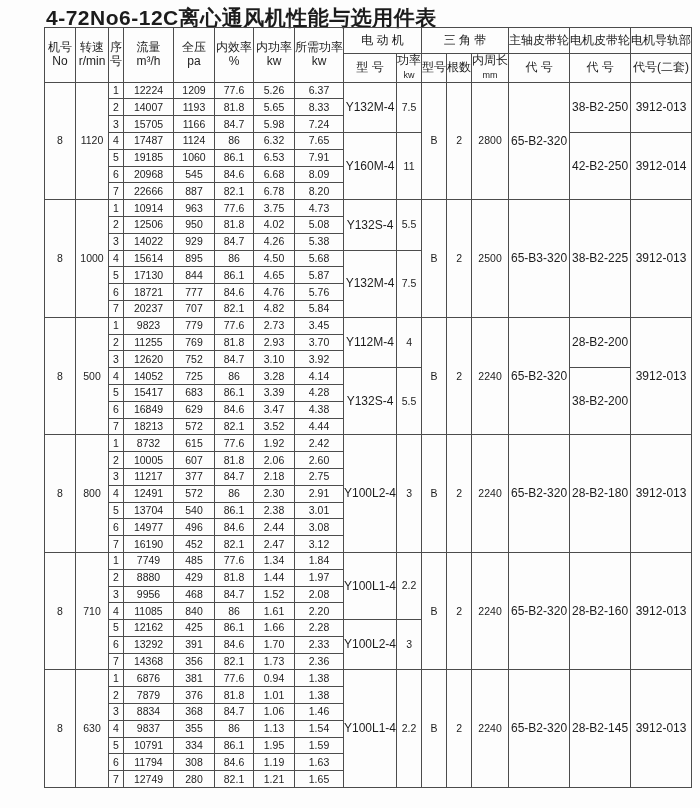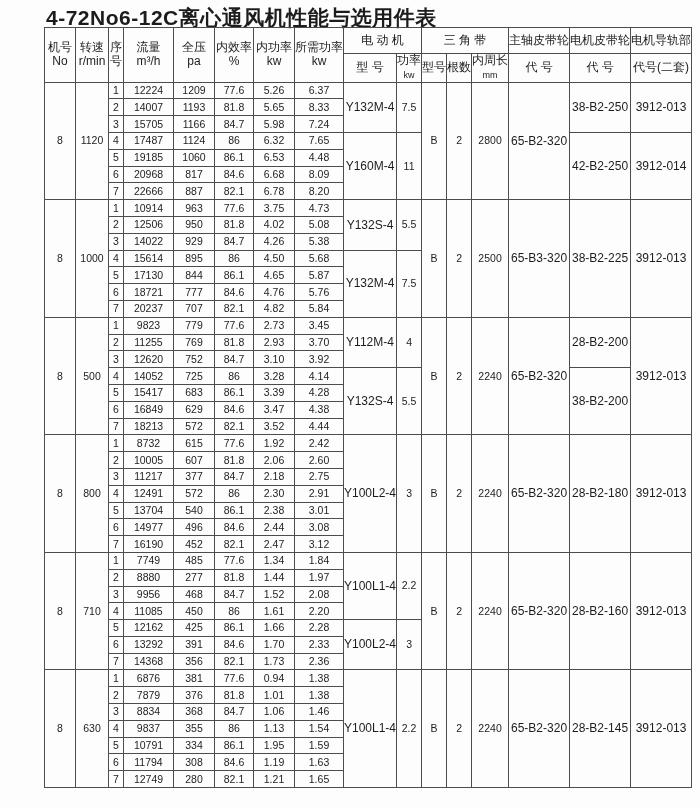--- a/index.html
+++ b/index.html
@@ -121,26 +121,26 @@
           <td rowspan="4">11</td>
           <td rowspan="4" class="code">42-B2-250</td>
           <td rowspan="4" class="code">3912-014</td>
         </tr>
         <tr>
           <td>5</td>
           <td>19185</td>
           <td>1060</td>
           <td>86.1</td>
           <td>6.53</td>
-          <td>4.48</td>
+          <td>7.91</td>
         </tr>
         <tr>
           <td>6</td>
           <td>20968</td>
-          <td>817</td>
+          <td>545</td>
           <td>84.6</td>
           <td>6.68</td>
           <td>8.09</td>
         </tr>
         <tr>
           <td>7</td>
           <td>22666</td>
           <td>887</td>
           <td>82.1</td>
           <td>6.78</td>
@@ -363,37 +363,37 @@
           <td rowspan="7">B</td>
           <td rowspan="7">2</td>
           <td rowspan="7">2240</td>
           <td rowspan="7" class="code">65-B2-320</td>
           <td rowspan="7" class="code">28-B2-160</td>
           <td rowspan="7" class="code">3912-013</td>
         </tr>
         <tr>
           <td>2</td>
           <td>8880</td>
-          <td>277</td>
+          <td>429</td>
           <td>81.8</td>
           <td>1.44</td>
           <td>1.97</td>
         </tr>
         <tr>
           <td>3</td>
           <td>9956</td>
           <td>468</td>
           <td>84.7</td>
           <td>1.52</td>
           <td>2.08</td>
         </tr>
         <tr>
           <td>4</td>
           <td>11085</td>
-          <td>450</td>
+          <td>840</td>
           <td>86</td>
           <td>1.61</td>
           <td>2.20</td>
         </tr>
         <tr>
           <td>5</td>
           <td>12162</td>
           <td>425</td>
           <td>86.1</td>
           <td>1.66</td>

